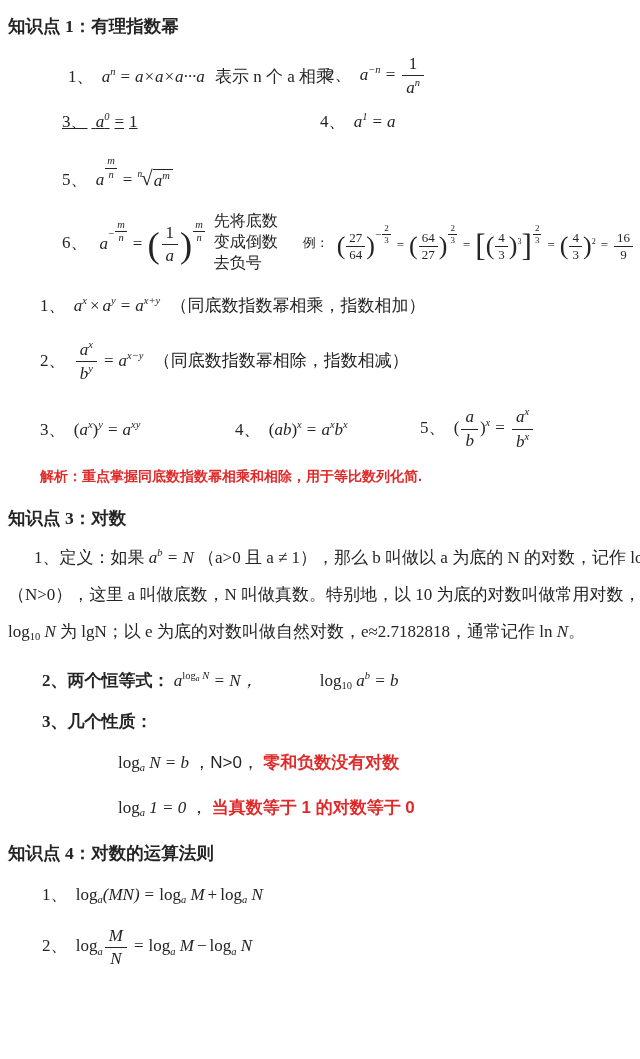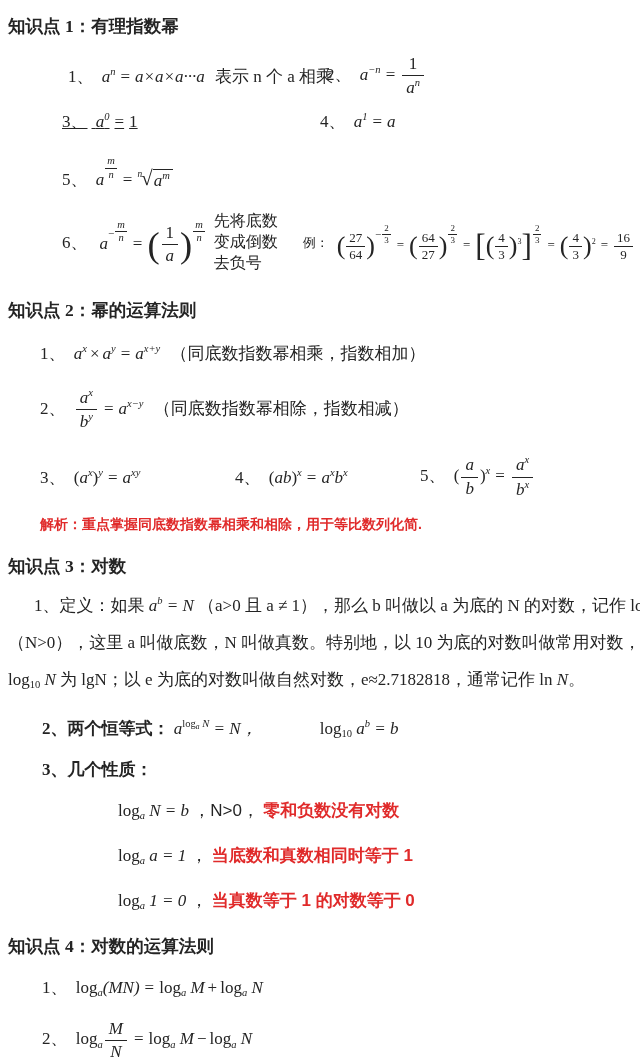--- a/index.html
+++ b/index.html
@@ -83,21 +83,20 @@
   </div>
 
   <div class="cols" style="margin:20px 0 0 62px; gap:8px;">
     <span class="lbl">6、</span>
     <span class="fx"><span>a</span><span class="sneg">−</span><span class="sfrac"><span class="n">m</span><span class="d">n</span></span><span class="eq">=</span><span class="bp">(</span><span class="frac"><span class="n rm">1</span><span class="d">a</span></span><span class="bp">)</span><span class="sfrac"><span class="n">m</span><span class="d">n</span></span></span>
     <span class="cn" style="font-size:16px;">先将底数变成倒数去负号</span>
     <span class="cn ex" style="margin-left:2px;">例：</span>
     <span class="fx ex"><span class="bp">(</span><span class="frac rm"><span class="n">27</span><span class="d">64</span></span><span class="bp">)</span><span class="sneg">−</span><span class="sfrac rm"><span class="n">2</span><span class="d">3</span></span><span class="eq">=</span><span class="bp">(</span><span class="frac rm"><span class="n">64</span><span class="d">27</span></span><span class="bp">)</span><span class="sfrac rm"><span class="n">2</span><span class="d">3</span></span><span class="eq">=</span><span class="bb">[</span><span class="bp">(</span><span class="frac rm"><span class="n">4</span><span class="d">3</span></span><span class="bp">)</span><span class="sup rm">3</span><span class="bb">]</span><span class="sfrac rm"><span class="n">2</span><span class="d">3</span></span><span class="eq">=</span><span class="bp">(</span><span class="frac rm"><span class="n">4</span><span class="d">3</span></span><span class="bp">)</span><span class="sup rm">2</span><span class="eq">=</span><span class="frac rm"><span class="n">16</span><span class="d">9</span></span></span>
   </div>
 
-  <div class="h" style="margin-top:24px;">知识点 2：幂的运算法则</div>
 
   <div class="row" style="margin:20px 0 0 40px;">
     <span class="lbl">1、</span>
     <span class="fx"><span>a</span><span class="sup">x</span><span class="op">×</span><span>a</span><span class="sup">y</span><span class="eq">=</span><span>a</span><span class="sup">x+y</span></span>
     <span class="note">（同底数指数幂相乘，指数相加）</span>
   </div>
 
   <div class="row" style="margin:22px 0 0 40px;">
     <span class="lbl">2、</span>
     <span class="fx"><span class="frac"><span class="n"><span>a</span><span class="sup">x</span></span><span class="d"><span>b</span><span class="sup">y</span></span></span><span class="eq">=</span><span>a</span><span class="sup">x−y</span></span>
@@ -147,25 +146,20 @@
   <div class="row" style="margin:18px 0 0 42px;">
     <span class="cn" style="font-weight:700;">3、几个性质：</span>
   </div>
 
   <div class="row" style="margin:18px 0 0 118px;">
     <span class="fx"><span class="logfn">log</span><span class="sub">a</span> <span>N = b</span></span>
     <span class="sans">，N&gt;0，</span>
     <span class="red">零和负数没有对数</span>
   </div>
   <div class="row" style="margin:22px 0 0 118px;">
-    <span class="fx"><span class="logfn">log</span><span class="sub">a</span> <span>a = 1</span></span>
-    <span class="sans">，</span>
-    <span class="red">当底数和真数相同时等于 1</span>
-  </div>
-  <div class="row" style="margin:22px 0 0 118px;">
     <span class="fx"><span class="logfn">log</span><span class="sub">a</span> <span>1 = 0</span></span>
     <span class="sans">，</span>
     <span class="red">当真数等于 1 的对数等于 0</span>
   </div>
 
   <div class="h" style="margin-top:22px;">知识点 4：对数的运算法则</div>
 
   <div class="row" style="margin:18px 0 0 42px;">
     <span class="lbl">1、</span>
     <span class="fx"><span class="logfn">log</span><span class="sub">a</span><span>(MN)</span><span class="eq">=</span><span class="logfn">log</span><span class="sub">a</span> <span>M</span><span class="op">+</span><span class="logfn">log</span><span class="sub">a</span> <span>N</span></span>

